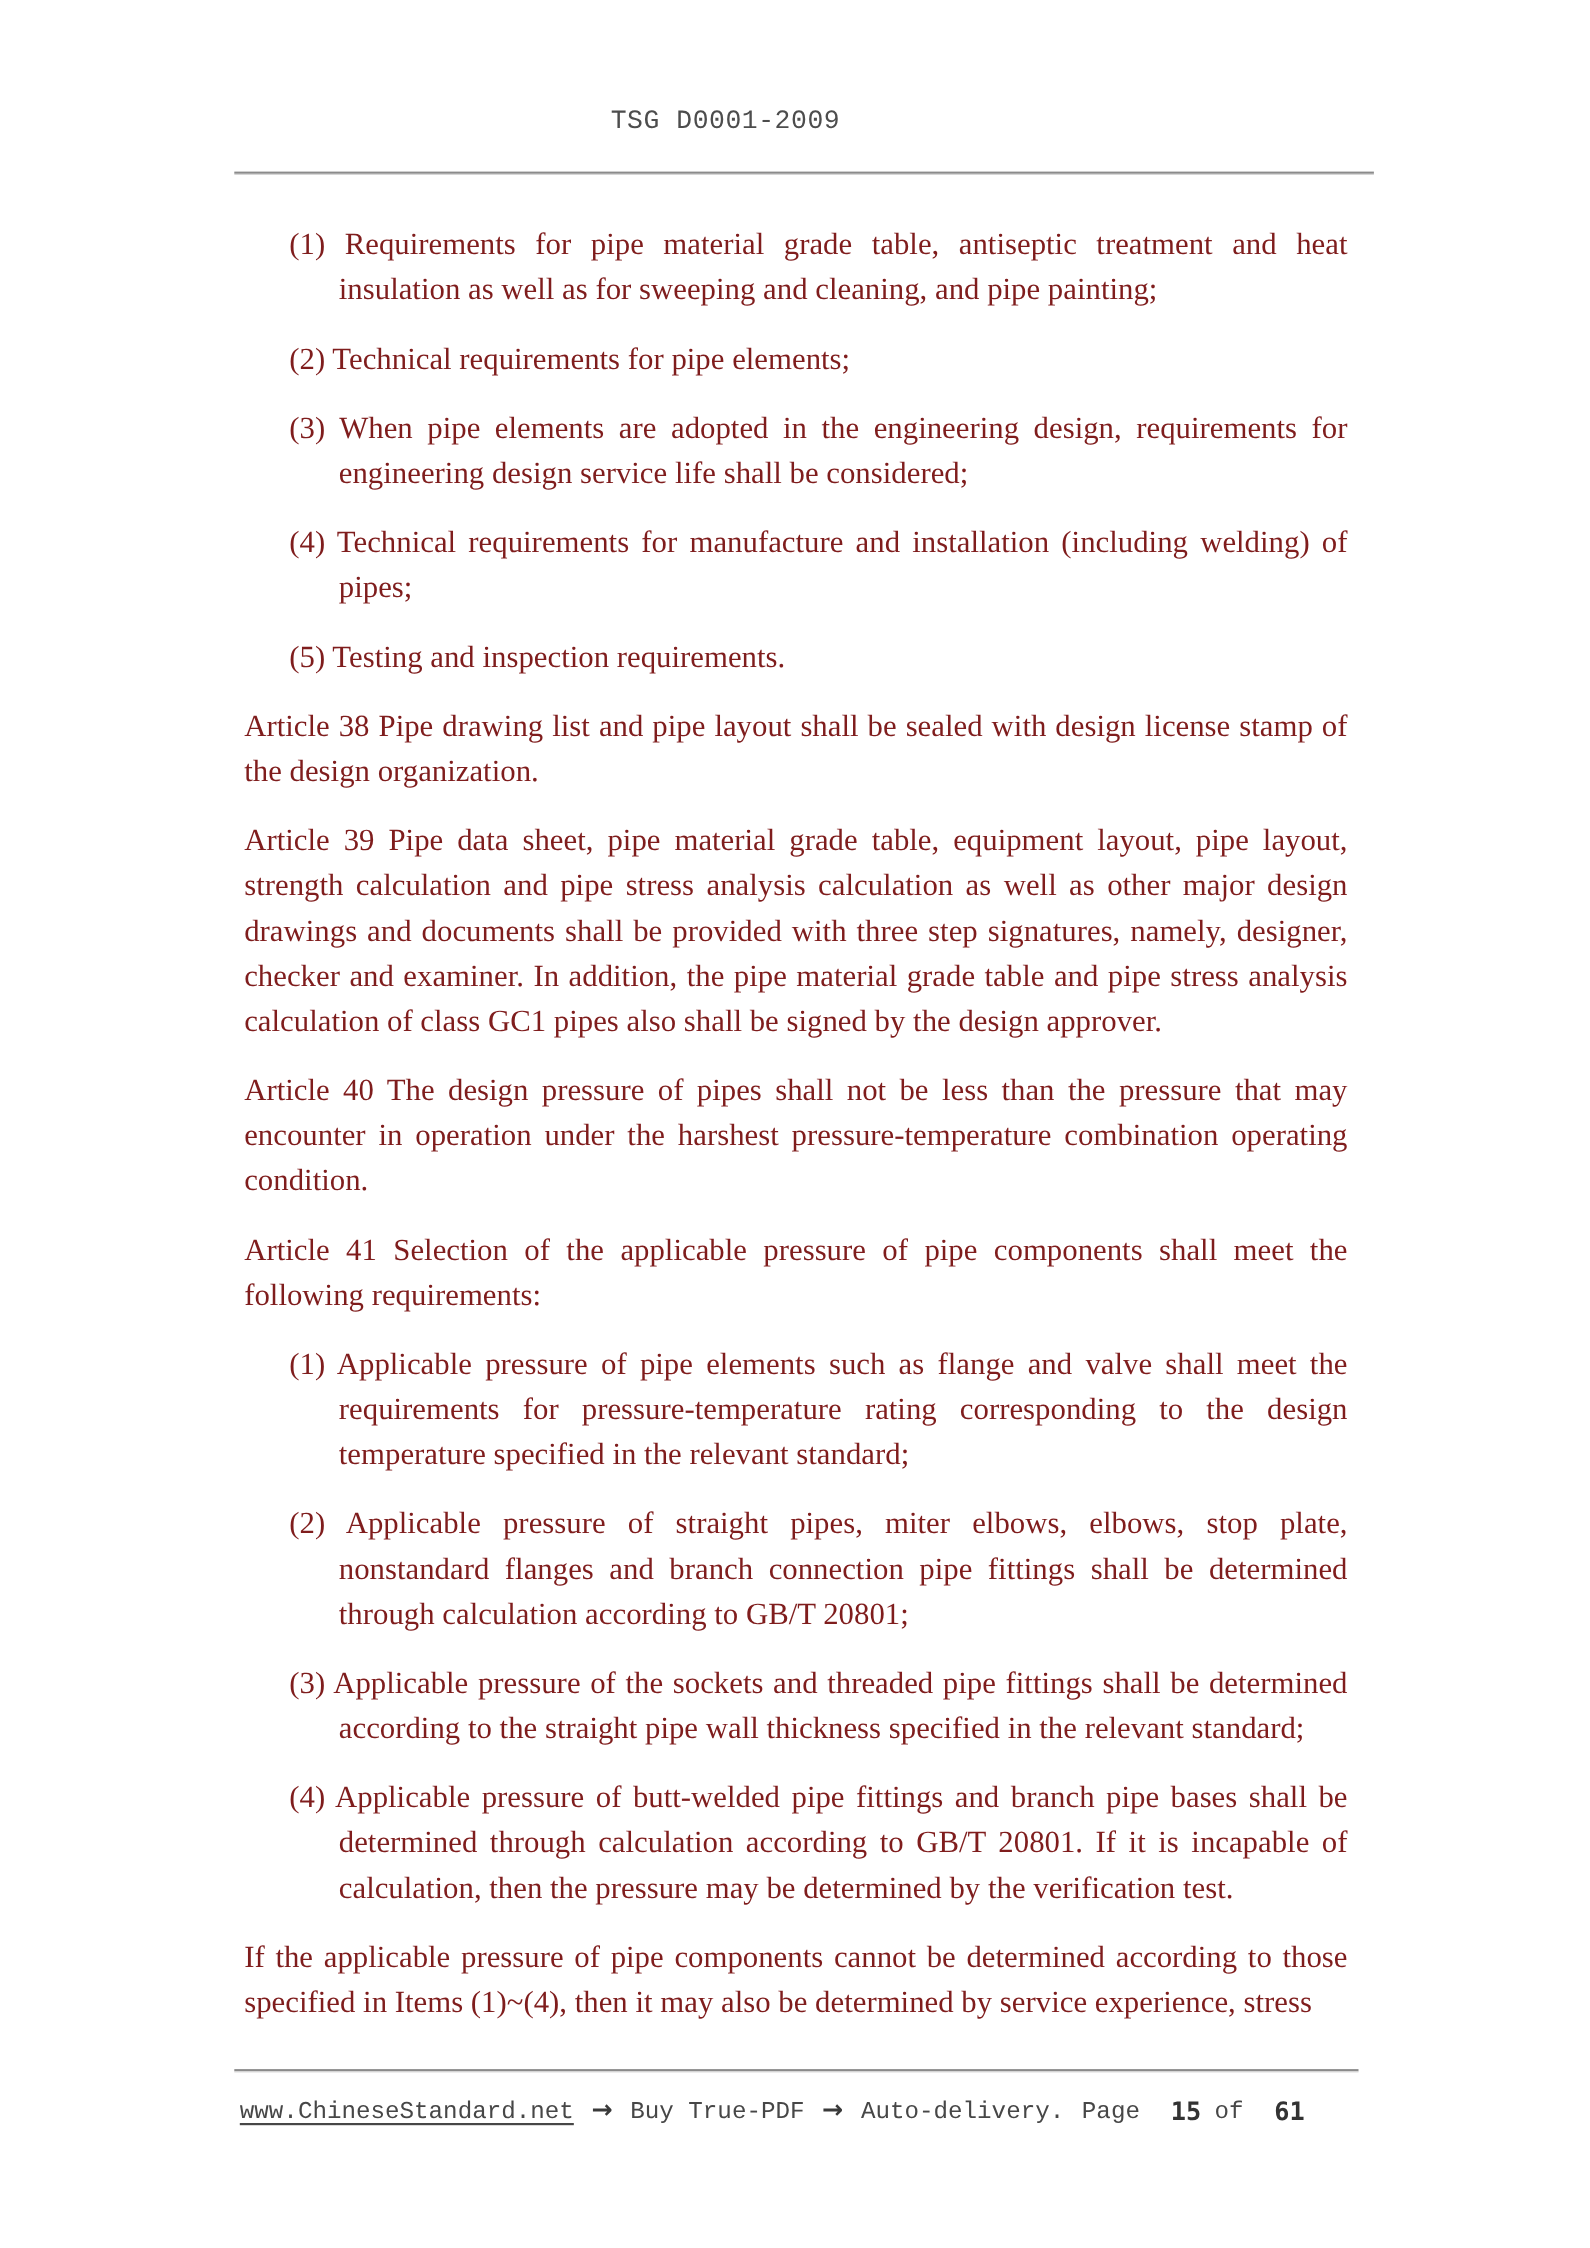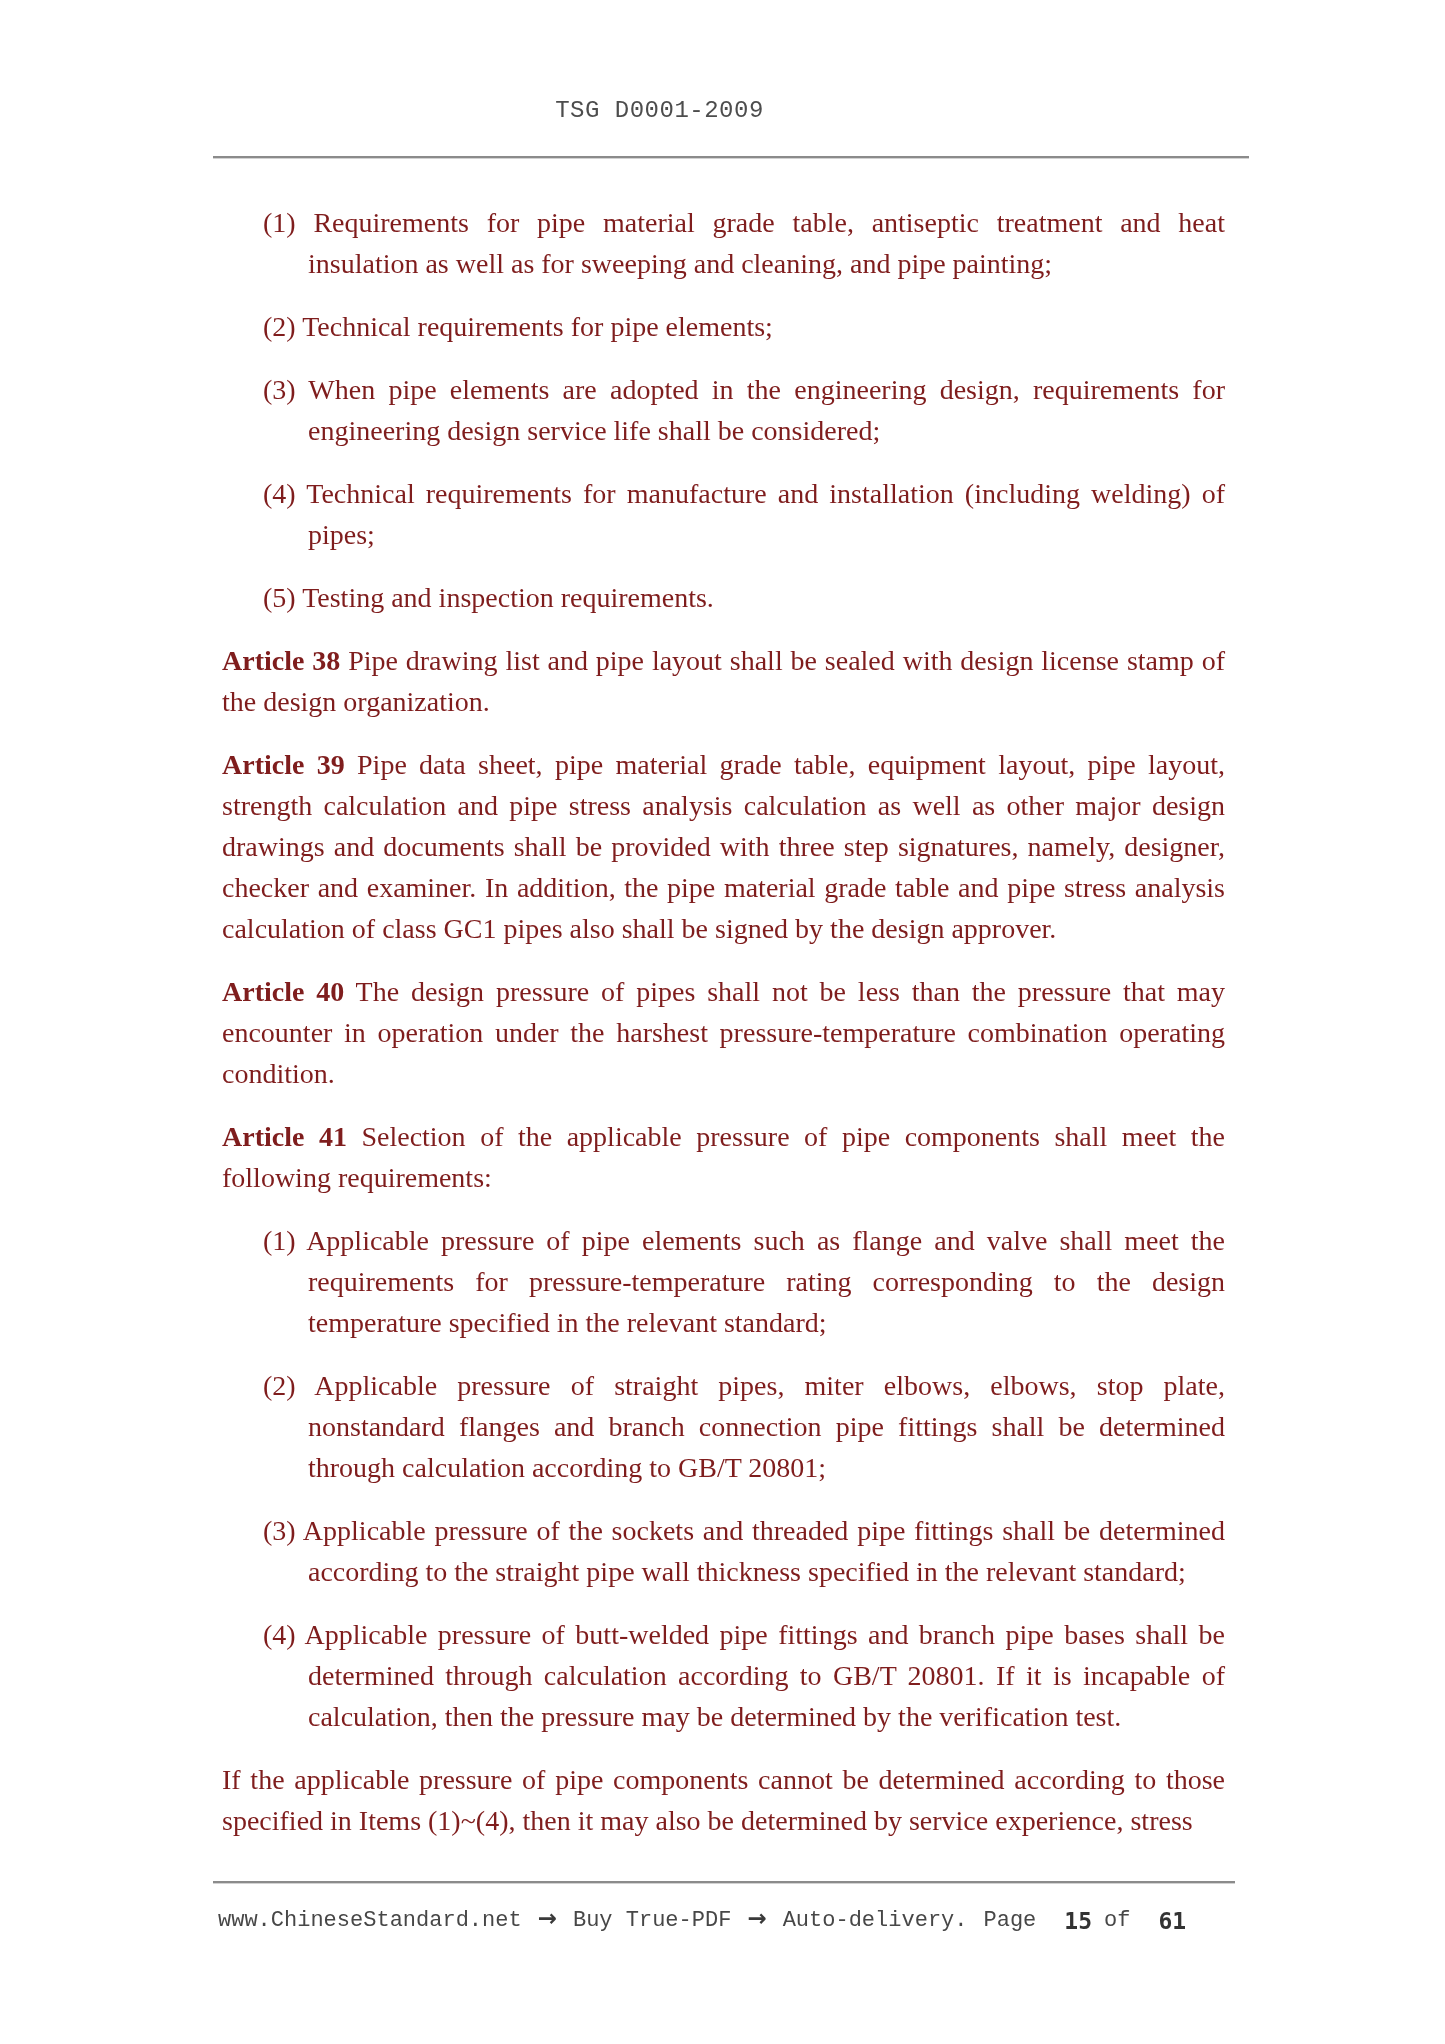--- a/index.html
+++ b/index.html
@@ -42,39 +42,40 @@
     top: 202px;
     left: 222px;
     width: 1003px;
     font-size: 28px;
     line-height: 41px;
     color: #7f1d1d;
     text-align: justify;
   }
   .doc-body p { margin: 0 0 22px 0; }
   .doc-body p.item { padding-left: 86px; text-indent: -45px; }
-  .doc-body p.art b { font-weight: bold; }
+  .doc-body p.art b { font-weight: normal; }
 
   
   .page-footer {
     position: absolute;
     top: 1903px;
     left: 218px;
     right: 230px;
     display: flex;
     align-items: baseline;
     gap: 16px;
     font-family: "Liberation Mono", "DejaVu Sans Mono", monospace;
     font-size: 22px;
     line-height: 30px;
     color: #474747;
     white-space: nowrap;
   }
   .footer-link {
     color: #474747;
+    text-decoration: underline;
     text-decoration-thickness: 1.5px;
     text-underline-offset: 5px;
     cursor: pointer;
   }
   .footer-arrow {
     font-family: "DejaVu Sans", sans-serif;
     font-weight: bold;
     font-size: 23px;
     color: #3a3a3a;
   }

